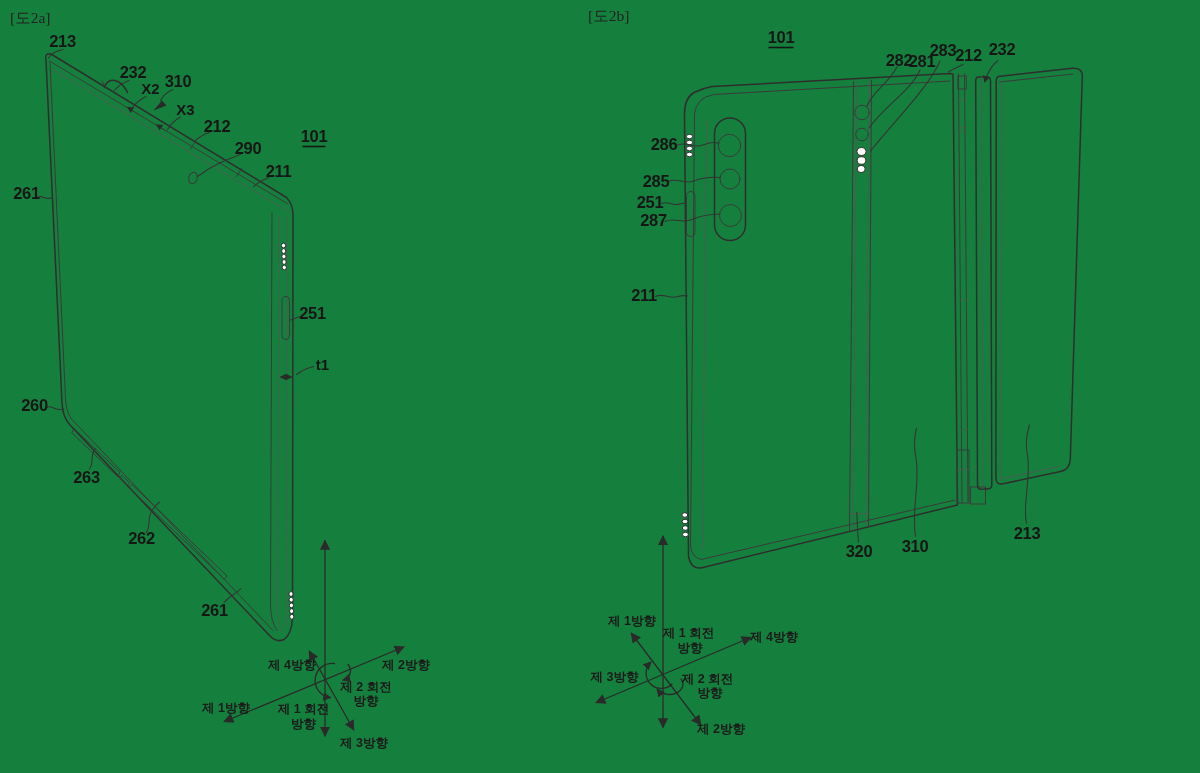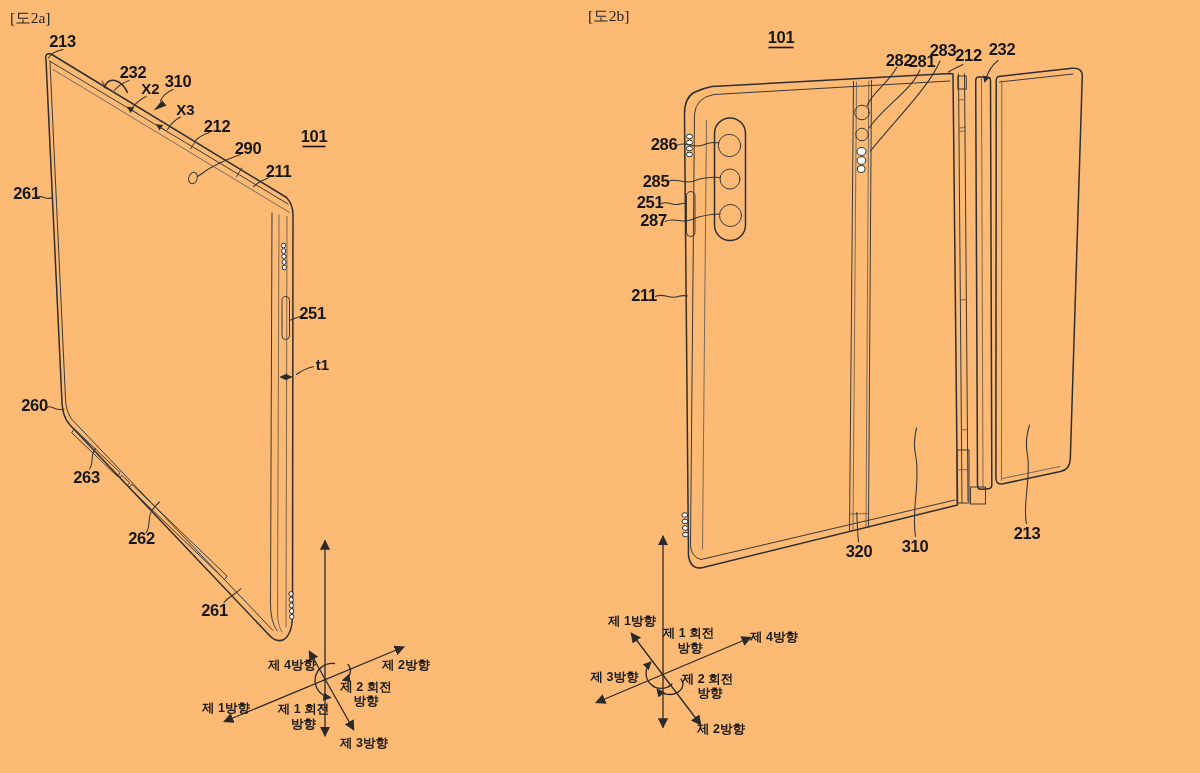--- a/index.html
+++ b/index.html
@@ -1,16 +1,16 @@
 <!DOCTYPE html>
 <html><head>
 <meta charset="utf-8">
 <style>
   html,body{margin:0;padding:0;background:#ffffff;}
-  .canvas{position:relative;width:1200px;height:773px;background:#fdba74;overflow:hidden;
+  .canvas{position:relative;width:1200px;height:773px;background:#15803d;overflow:hidden;
           font-family:"Liberation Sans", sans-serif;}
   svg{position:absolute;left:0;top:0;}
   svg *{vector-effect:none;}
   .ln{fill:none;stroke:#2e2e2e;stroke-width:1.5;stroke-linecap:round;stroke-linejoin:round;}
   .ln-thin{fill:none;stroke:#3a3a3a;stroke-width:1;stroke-linecap:round;}
   .ln-xthin{fill:none;stroke:#555555;stroke-width:0.8;stroke-linecap:round;}
   .leader{fill:none;stroke:#333333;stroke-width:1.05;stroke-linecap:round;}
   .axis{fill:none;stroke:#2a2a2a;stroke-width:1.3;stroke-linecap:round;}
   .num{font-family:"Liberation Sans", sans-serif;font-weight:bold;font-size:16.5px;fill:#161616;letter-spacing:-0.3px;}
   .num-s{font-family:"Liberation Sans", sans-serif;font-weight:bold;font-size:15px;fill:#161616;}

